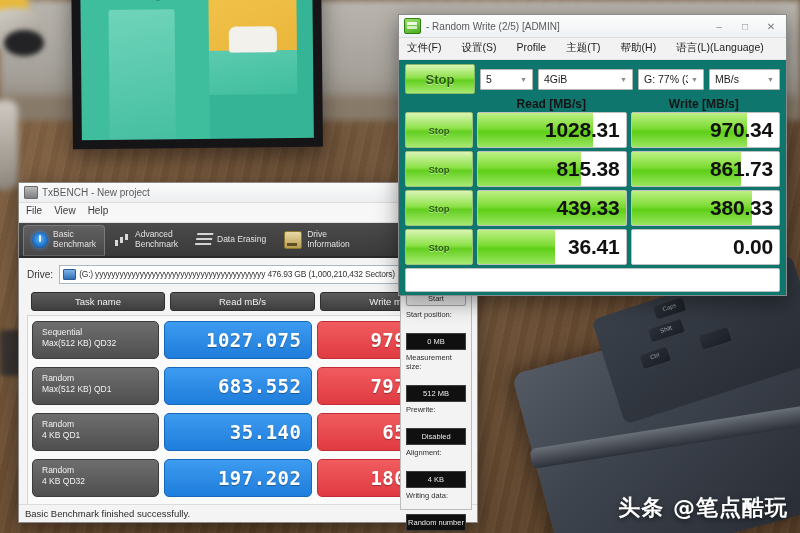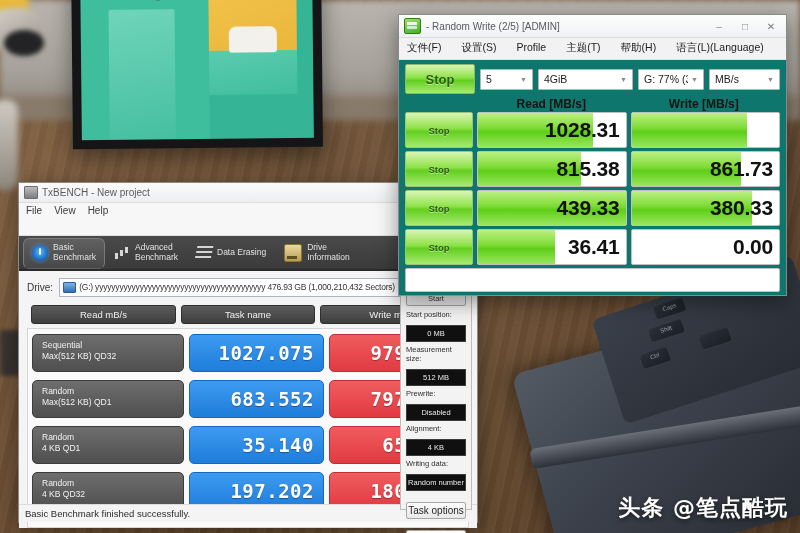--- a/index.html
+++ b/index.html
@@ -202,36 +202,36 @@
 
   
   #txb { left: 18px; top: 182px; width: 458px; height: 339px; background: #f4f4f4; }
   #txb .titlebar { background: linear-gradient(180deg,#fbfbfb,#eceef0); height: 19px; }
   .txb-icon {
     width: 12px; height: 11px; margin-right: 4px; flex: none;
     background: linear-gradient(180deg,#bdbdbd,#7d7d7d);
     border: 1px solid #6c6c6c; border-radius: 1px;
   }
   .txb-menu {
-    display: flex; gap: 12px; padding: 2px 7px 19px;
+    display: flex; gap: 12px; padding: 2px 7px 6px;
     font-size: 10px; color: #3a3a3a; background: #f7f7f7;
     border-bottom: 1px solid #e0e0e0;
   }
   .txb-tabs {
     display: flex; background: linear-gradient(180deg,#4a4a4a,#3a3a3a);
     border-bottom: 2px solid #2a2a2a; padding: 2px 4px 0;
   }
   .txb-tab {
     display: flex; align-items: center; gap: 5px;
     padding: 4px 8px 5px; color: #e2e2e2; font-size: 8.5px; line-height: 1.15;
     border: 1px solid transparent; border-radius: 4px 4px 0 0;
   }
   .txb-tab.active {
     background: linear-gradient(180deg,#606060,#484848);
-    border-color: #7a7a7a; border-bottom-color: transparent; border-radius: 6px;
+    border-color: #7a7a7a; border-bottom-color: transparent;
   }
   .tab-ico { width: 16px; height: 16px; flex: none; position: relative; }
   .ico-power {
     border-radius: 50%;
     background: radial-gradient(circle at 50% 45%, #5ab9ff 0%, #1f6fc4 60%, #0d3f7a 100%);
     box-shadow: 0 0 4px rgba(70,160,255,0.75);
   }
   .ico-power:after {
     content:""; position:absolute; left:7px; top:3px; width:2px; height:7px;
     background:#eaf6ff; border-radius:1px;
@@ -284,21 +284,21 @@
   }
   .c-task { width: 132px; flex: none; }
   .c-read { flex: 1; }
   .c-write { flex: 1; }
   .tbl-body {
     margin-top: 4px; background: #fafafa; border: 1px solid #d6d6d6;
     padding: 5px 4px; height: 200px; box-sizing: border-box;
   }
   .tbl-row { display: flex; gap: 5px; margin-bottom: 8px; }
   .cell-task {
-    width: 152px; flex: none; height: 38px; box-sizing: border-box;
+    width: 127px; flex: none; height: 38px; box-sizing: border-box;
     background: linear-gradient(180deg,#6e6e6e,#4f4f4f);
     border: 1px solid #3c3c3c; border-radius: 5px;
     color: #f2f2f2; font-size: 8.5px; line-height: 1.35;
     padding: 5px 0 0 9px;
   }
   .cell-num {
     flex: 1; height: 38px; box-sizing: border-box;
     display: flex; align-items: center; justify-content: flex-end;
     padding-right: 9px; border-radius: 5px;
     font-family: "DejaVu Sans Mono", monospace;
@@ -320,21 +320,21 @@
     background: #f3f3f3; border: 1px solid #bdbdbd; border-top: none;
     padding: 2px 5px 0; box-sizing: border-box;
   }
   .side-btn {
     height: 14px; margin-bottom: 4px;
     background: linear-gradient(180deg,#fcfcfc,#e6e6e6);
     border: 1px solid #a6a6a6; border-radius: 2px;
     display: flex; align-items: center; justify-content: center;
     font-size: 7.5px; color: #2b2b2b;
   }
-  .side-lbl { font-size: 7.5px; color: #2e2e2e; margin: 1px 0 6px; }
+  .side-lbl { font-size: 7.5px; color: #2e2e2e; margin: 1px 0 14px; }
   .side-val {
     height: 15px; background: #101010; border: 1px solid #3c3c3c;
     display: flex; align-items: center; justify-content: center;
     color: #e8e8e8; font-size: 7.5px; margin-bottom: 3px;
   }
   .side-btn2 {
     height: 15px; margin-top: 11px;
     background: linear-gradient(180deg,#fdfdfd,#e8e8e8);
     border: 1px solid #a6a6a6; border-radius: 2px;
     display: flex; align-items: center; justify-content: center;
@@ -440,22 +440,22 @@
           <span class="dico"></span>
           <span class="dtxt">(G:) уууууууууууууууууууууууууууууууууууууууууу  476.93 GB (1,000,210,432 Sectors)</span>
           <span class="arw" style="color:#8a8a8a;font-size:7px;padding:0 3px;">▼</span>
         </div>
         <div class="refresh-btn">
           <span>↻</span>
         </div>
       </div>
 
       <div class="tbl-head">
+        <div class="th c-task">Task name</div>
         <div class="th c-read">Read mB/s</div>
-        <div class="th c-task">Task name</div>
         <div class="th c-write">Write mB/s</div>
       </div>
 
       <div class="tbl-body">
         <div class="tbl-row">
           <div class="cell-task">
             <span>Sequential</span><br><span>Max(512 KB) QD32</span>
           </div>
           <div class="cell-num cell-read">1027.075</div>
           <div class="cell-num cell-write">979.960</div>
@@ -557,20 +557,21 @@
       </div>
 
       <div class="cdm-row">
         <div class="cdm-stop">Stop</div>
         <div class="cdm-val">
           <div class="cdm-bar" style="width:78%"></div>
           <div class="cdm-num">1028.31</div>
         </div>
         <div class="cdm-val">
           <div class="cdm-bar" style="width:78%"></div>
+          <div class="cdm-num">970.34</div>
         </div>
       </div>
 
       <div class="cdm-row">
         <div class="cdm-stop">Stop</div>
         <div class="cdm-val">
           <div class="cdm-bar" style="width:70%"></div>
           <div class="cdm-num">815.38</div>
         </div>
         <div class="cdm-val">

